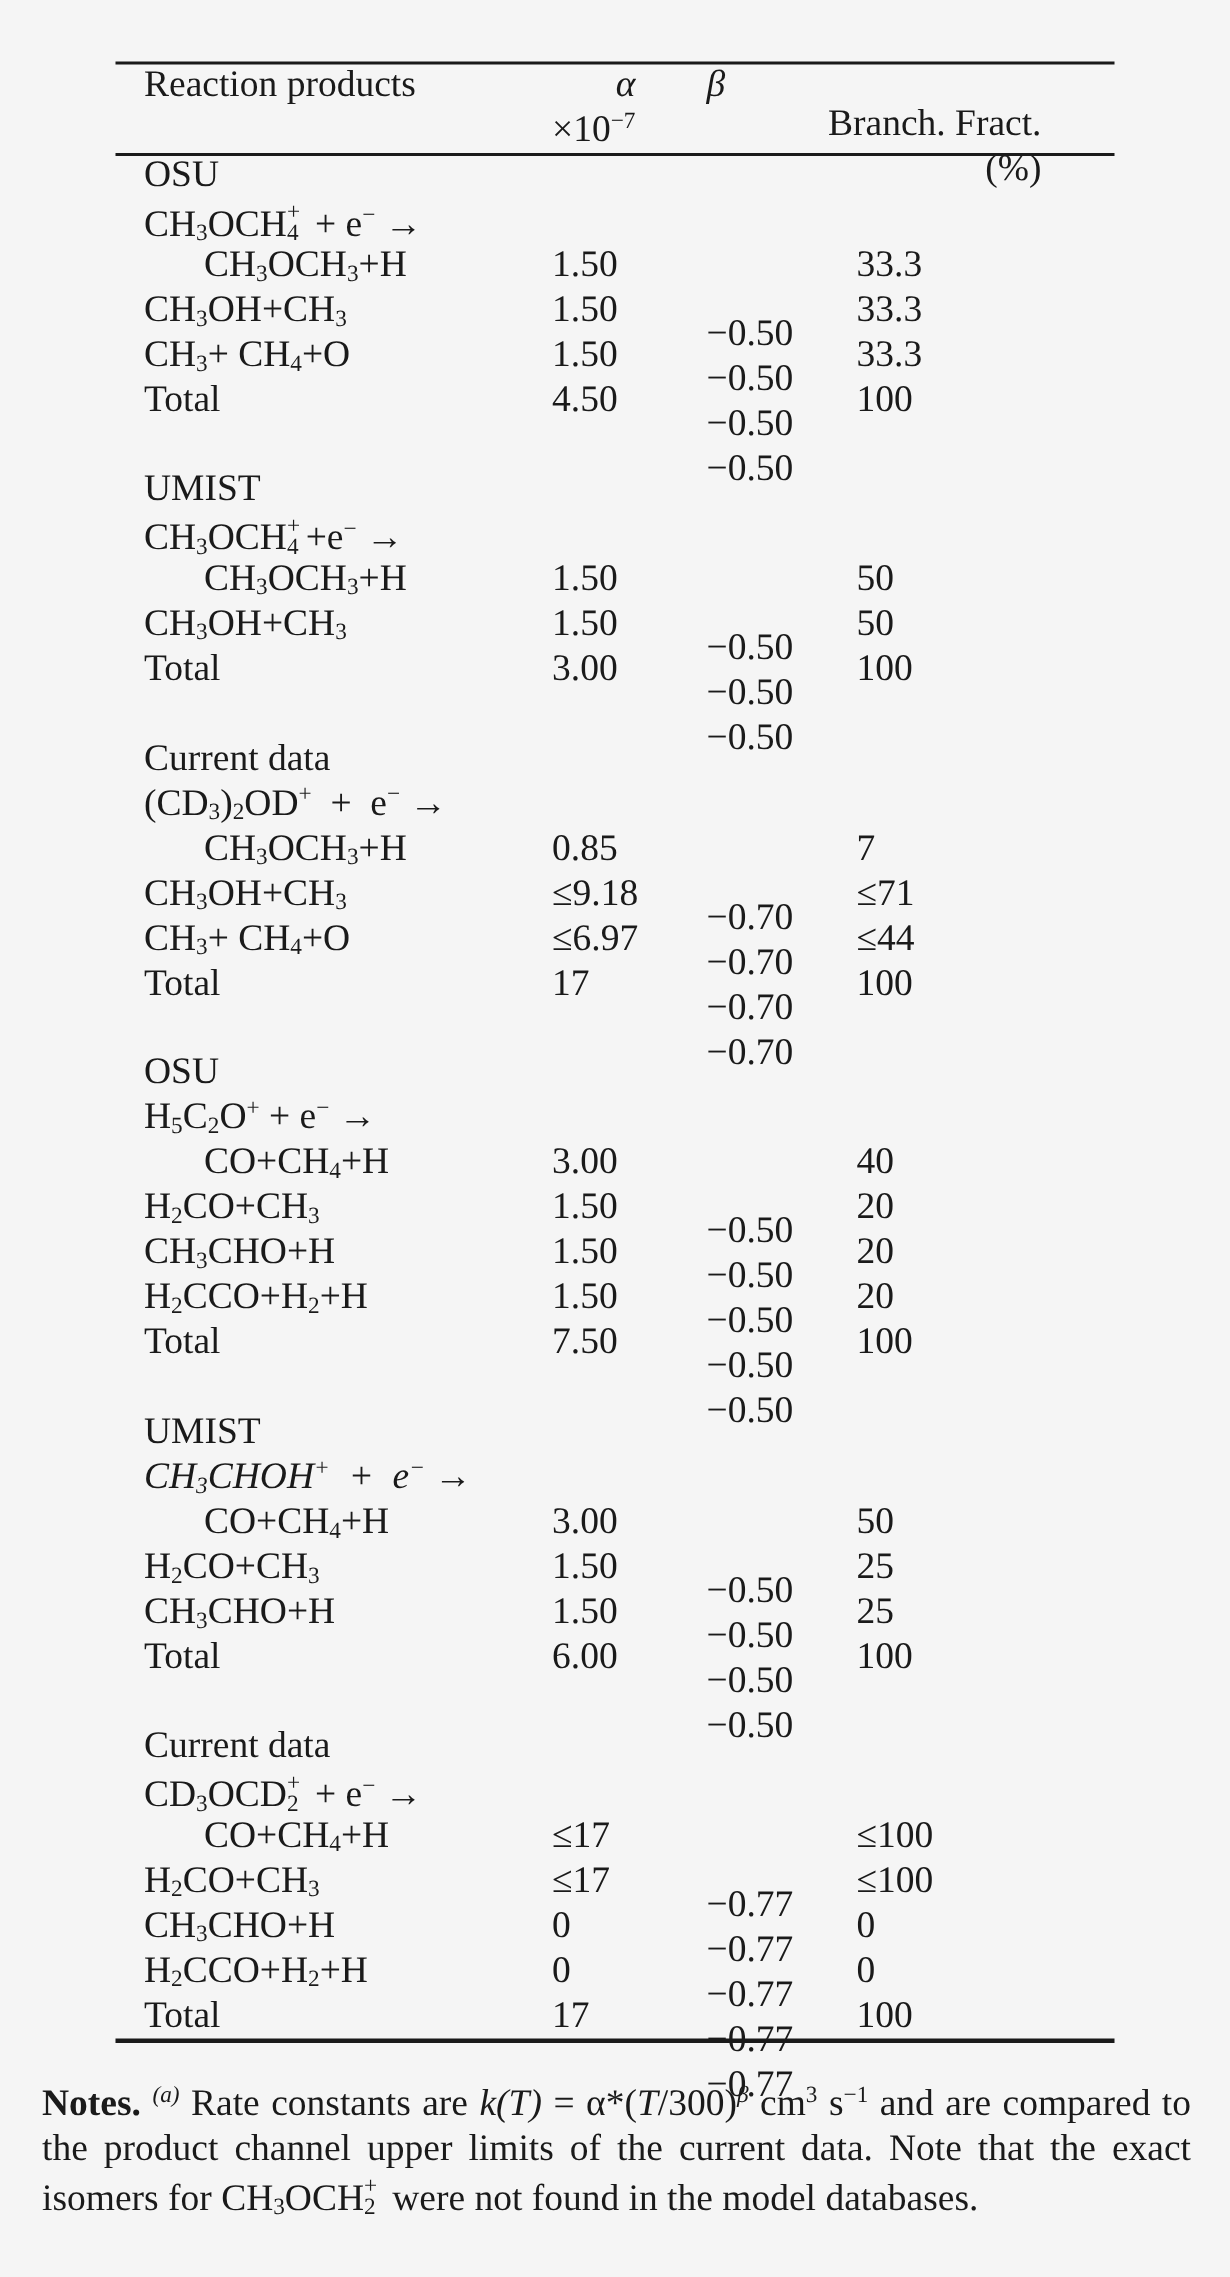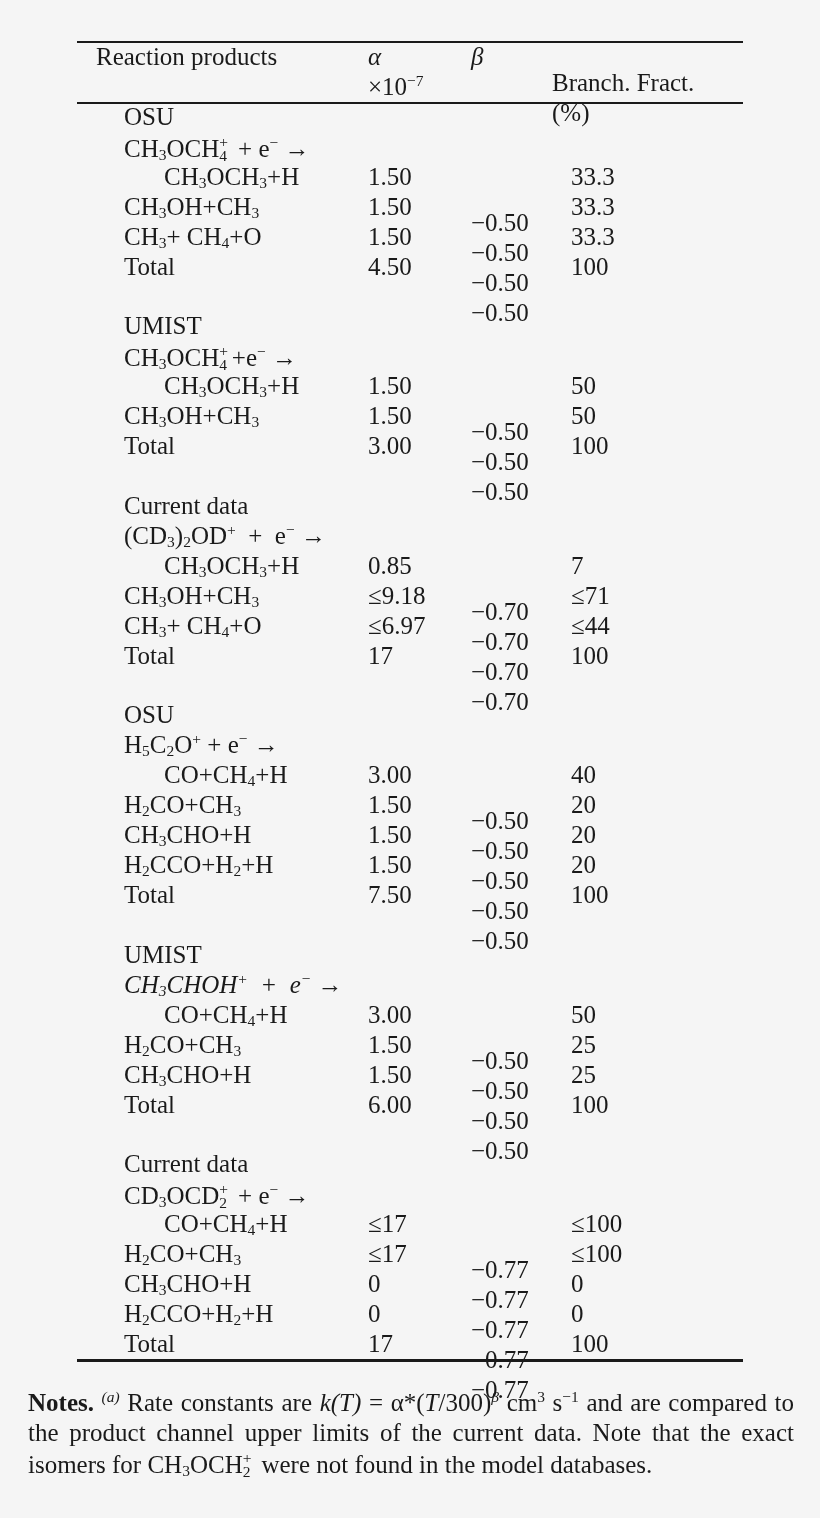--- a/index.html
+++ b/index.html
@@ -9,28 +9,28 @@
     color: #1a1a1a;
     font-family: "Liberation Serif", "DejaVu Serif", serif;
     position: relative;
     overflow: hidden;
   }
   .rule { position: absolute; left: 77px; width: 666px; background: #1a1a1a; }
   .rule.top { top: 41px; height: 2px; }
   .rule.mid { top: 102px; height: 2px; }
   .rule.bot { top: 1359px; height: 3px; }
 
-  .hdr { position: absolute; font-size: 25px; line-height: 30px; }
+  .hdr { position: absolute; font-size: 25px; line-height: 30px; text-align: right; }
   .hdr .l2 { display: block; }
   .row {
     position: absolute; left: 0; width: 820px; height: 30px;
     font-size: 25px; line-height: 30px; white-space: nowrap;
   }
   .row > span { position: absolute; top: 0; }
-  .c0 { left: 96px; margin-left: 28px; }
+  .c0 { left: 96px; }
   .c0.indent { left: 136px; }
   .c1 { left: 368px; }
   .c2 { left: 471px; margin-top: 46px; }
   .c3 { left: 571px; text-align: center; }
   sub, sup { font-size: 0.62em; line-height: 0; position: relative; }
   sub { top: 0.22em; vertical-align: baseline; }
   sup { top: -0.55em; vertical-align: baseline; }
   .ss { display: inline-block; position: relative; width: 0.5em; height: 1em; vertical-align: baseline; }
   .ss .p { position: absolute; left: 0; top: -0.35em; font-size: 0.62em; }
   .ss .b { position: absolute; left: 0; top: 0.55em; font-size: 0.62em; }

